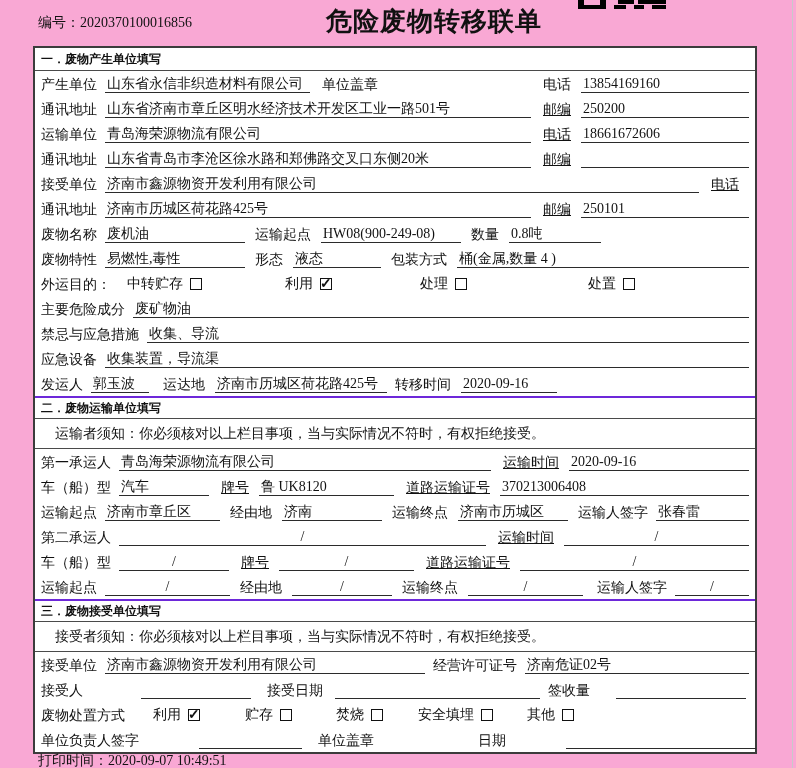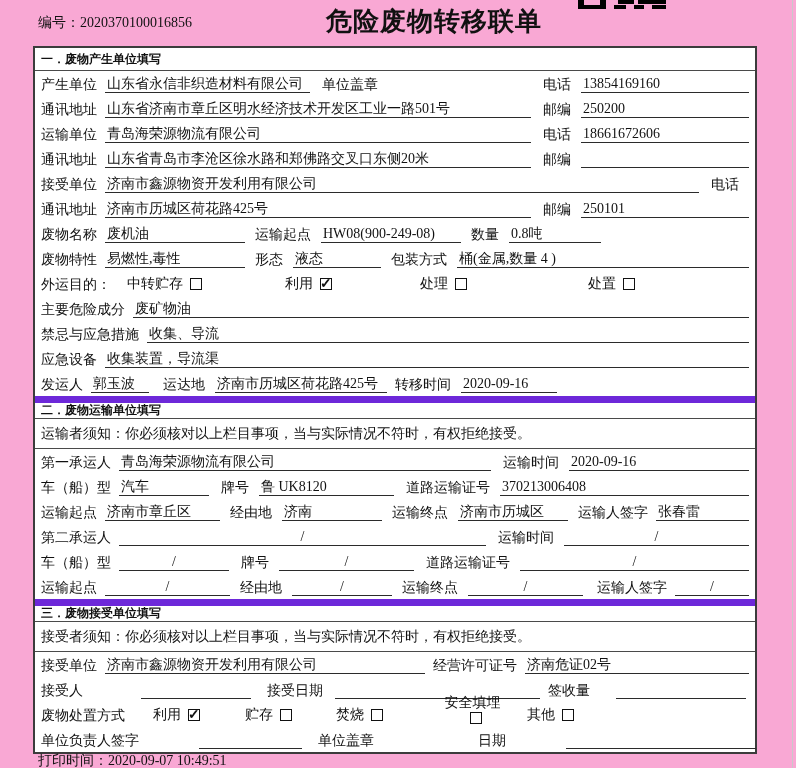--- a/index.html
+++ b/index.html
@@ -16,48 +16,48 @@
   .hdr{position:absolute;left:0;top:0;width:796px;height:46px;}
   .docno{position:absolute;left:38px;top:14px;font-size:14px;white-space:nowrap;}
   .doc-title{position:absolute;left:0;top:4px;width:100%;text-align:center;margin:0;
     font-size:26px;font-weight:bold;letter-spacing:1px;transform:translateX(36px);}
   .qr-frag{position:absolute;left:578px;top:0;}
 
   
   .tbl{position:absolute;left:33px;top:46px;width:724px;border:2px solid #3c3c3c;background:#fff;box-sizing:border-box;}
   .sec{height:23px;box-sizing:border-box;display:flex;align-items:center;
     font-weight:bold;font-size:12px;padding:0 6px;border-bottom:1px solid #4a4a4a;}
-  .sec.topline{border-top:7px solid #6d28d9;}
+  .sec.topline{border-top:2px solid #6d28d9;}
   .note{height:30px;box-sizing:border-box;display:flex;align-items:center;
-    padding:0 6px;border-bottom:1px solid #4a4a4a;white-space:nowrap;font-family:Liberation Serif, serif;}
+    padding:0 20px;border-bottom:1px solid #4a4a4a;white-space:nowrap;font-family:Liberation Serif, serif;}
   .row{height:25px;box-sizing:border-box;display:flex;align-items:flex-end;
     padding:0 6px 3px 6px;white-space:nowrap;}
   .lab{flex:none;margin-right:8px;line-height:17px;}
   .ml10{margin-left:10px;margin-right:10px;}
-  .ml12{margin-left:12px;margin-right:10px;}
+  .ml12{margin-left:12px;margin-right:10px;text-decoration:underline;}
   .v{border-bottom:1px solid #2b2b2b;min-height:17px;line-height:17px;
      padding:0 2px;box-sizing:border-box;flex:none;overflow:hidden;}
   .fill{flex:1 1 auto;}
   .sp{flex:1 1 auto;}          
   .v.slash{text-align:center;}
 
   
   .opts{display:flex;flex:1 1 auto;align-items:flex-end;}
   .cb-item{display:flex;align-items:center;flex:none;}
   .cbox{width:12px;height:12px;border:1.5px solid #111;margin-left:7px;
     position:relative;flex:none;box-sizing:border-box;background:#fff;}
   .cbox.checked::after{content:"\2713";position:absolute;left:-1px;top:-4px;
     font-size:14px;font-weight:bold;color:#111;}
   .opts-purpose .cb-item:nth-child(1){width:158px;}
   .opts-purpose .cb-item:nth-child(2){width:135px;}
   .opts-purpose .cb-item:nth-child(3){width:168px;}
   .opts-disposal .cb-item:nth-child(1){width:92px;}
   .opts-disposal .cb-item:nth-child(2){width:91px;}
   .opts-disposal .cb-item:nth-child(3){width:82px;}
-  .opts-disposal .cb-item:nth-child(4){width:109px;flex-direction:column;}
+  .opts-disposal .cb-item:nth-child(4){width:109px;}
 
   .printline{position:absolute;left:38px;top:752px;font-size:14px;white-space:nowrap;}
 </style>
 </head>
 <body>
 
 <div class="page">
 
   <svg class="qr-frag" width="88" height="9" viewBox="0 0 88 9">
     <g fill="#000">

